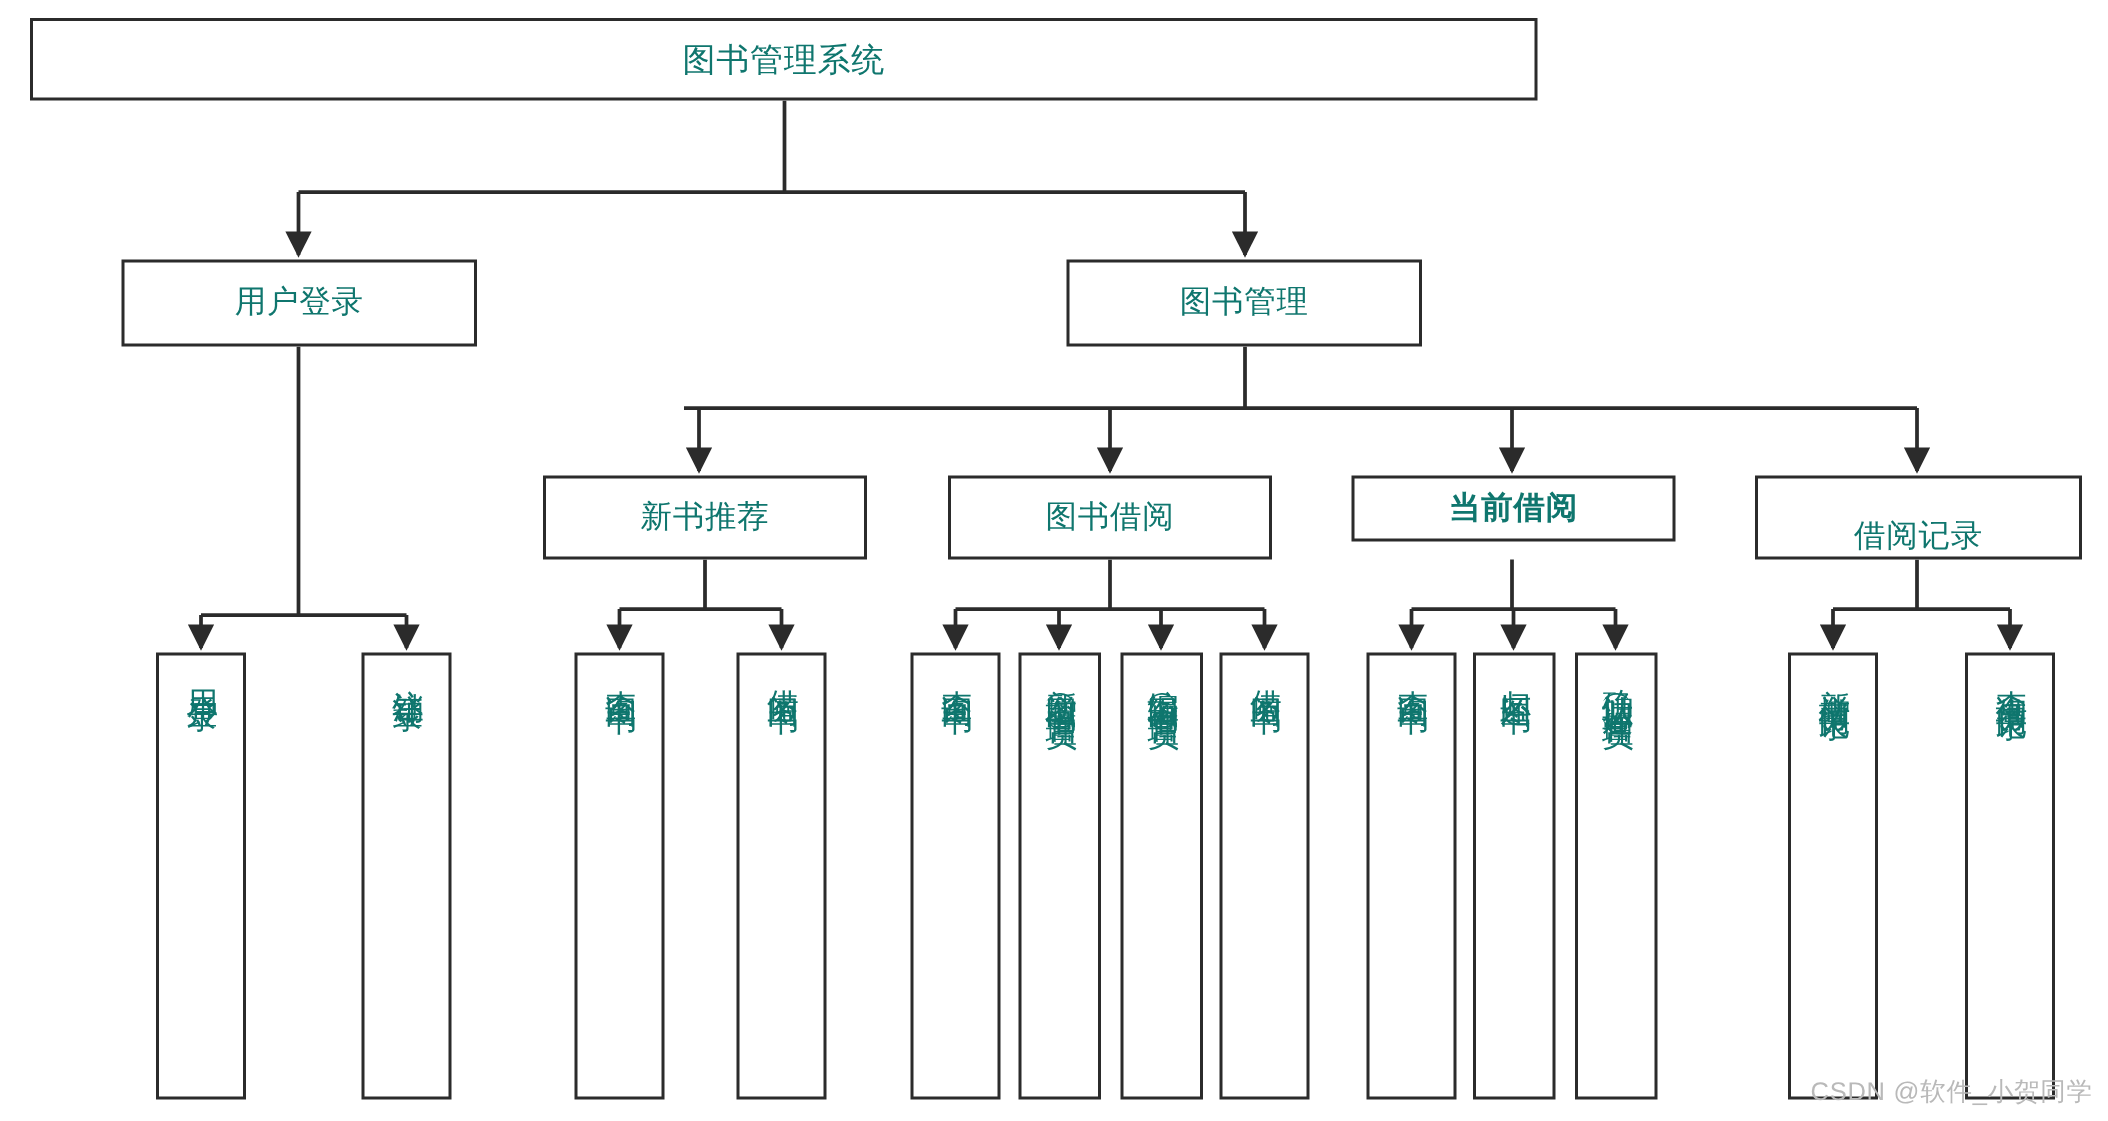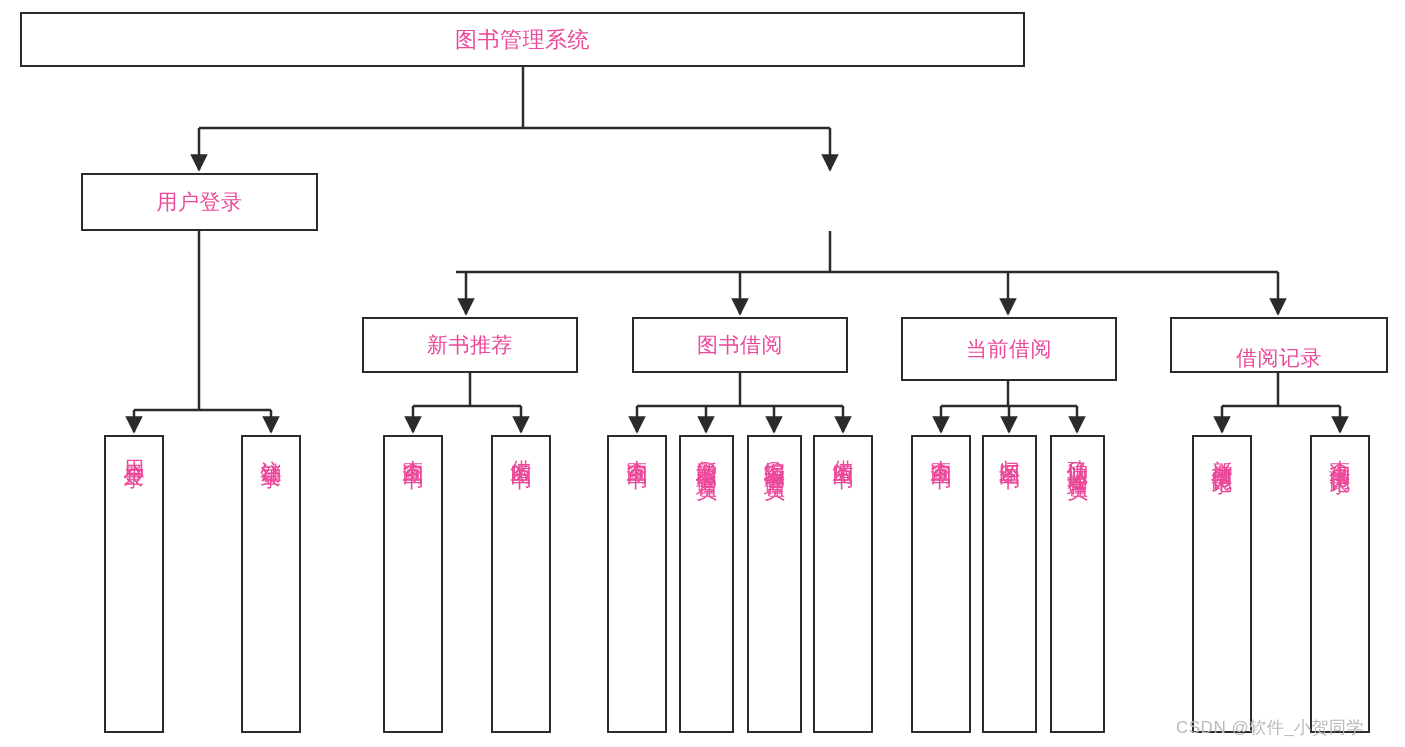--- a/index.html
+++ b/index.html
@@ -26,21 +26,21 @@
     pointer-events: none;
   }
   .node {
     position: absolute;
     box-sizing: border-box;
     border: 2.5px solid #2b2b2b;
     background: #ffffff;
     display: flex;
     align-items: center;
     justify-content: center;
-    color: #ec4899;
+    color: #0f766e;
   }
   .node .label {
     display: block;
     text-align: center;
     line-height: 1.18;
   }
   .node.horizontal .label {
     font-size: 21px;
     letter-spacing: 0.5px;
   }
@@ -123,28 +123,31 @@
     </g>
   </svg>
 
   <div class="node horizontal l1" style="left:20px; top:12px; width:1005px; height:55px;">
     <span class="label">图书管理系统</span>
   </div>
 
   <div class="node horizontal" style="left:81px; top:173px; width:237px; height:58px;">
     <span class="label">用户登录</span>
   </div>
+  <div class="node horizontal" style="left:711px; top:173px; width:237px; height:58px;">
+    <span class="label">图书管理</span>
+  </div>
 
   <div class="node horizontal" style="left:632px; top:317px; width:216px; height:56px;">
     <span class="label">图书借阅</span>
   </div>
   <div class="node horizontal" style="left:362px; top:317px; width:216px; height:56px;">
     <span class="label">新书推荐</span>
   </div>
-  <div class="node horizontal" style="left:901px; top:317px; width:216px; height:64px;">
+  <div class="node horizontal" style="left:901px; top:317px; width:216px; height:44px;font-weight:bold;">
     <span class="label">当前借阅</span>
   </div>
   <div class="node horizontal" style="left:1170px; top:317px; width:218px; height:56px;align-items:flex-end;">
     <span class="label">借阅记录</span>
   </div>
 
   <div class="node vertical" style="left:104px; top:435px; width:60px; height:298px;">
     <span class="label">用户登录</span>
   </div>
   <div class="node vertical" style="left:241px; top:435px; width:60px; height:298px;">
@@ -181,15 +184,15 @@
     <span class="label">确认归还（管理员）</span>
   </div>
 
   <div class="node vertical" style="left:1192px; top:435px; width:60px; height:298px;">
     <span class="label">新增借阅记录</span>
   </div>
   <div class="node vertical" style="left:1310px; top:435px; width:60px; height:298px;">
     <span class="label">查询借阅记录</span>
   </div>
 
-  <div id="watermark" style="left:1176px; top:716px;">CSDN @软件_小贺同学</div>
+  <div id="watermark" style="left:1207px; top:716px;">CSDN @软件_小贺同学</div>
 
 </div>
 
 </body></html>

